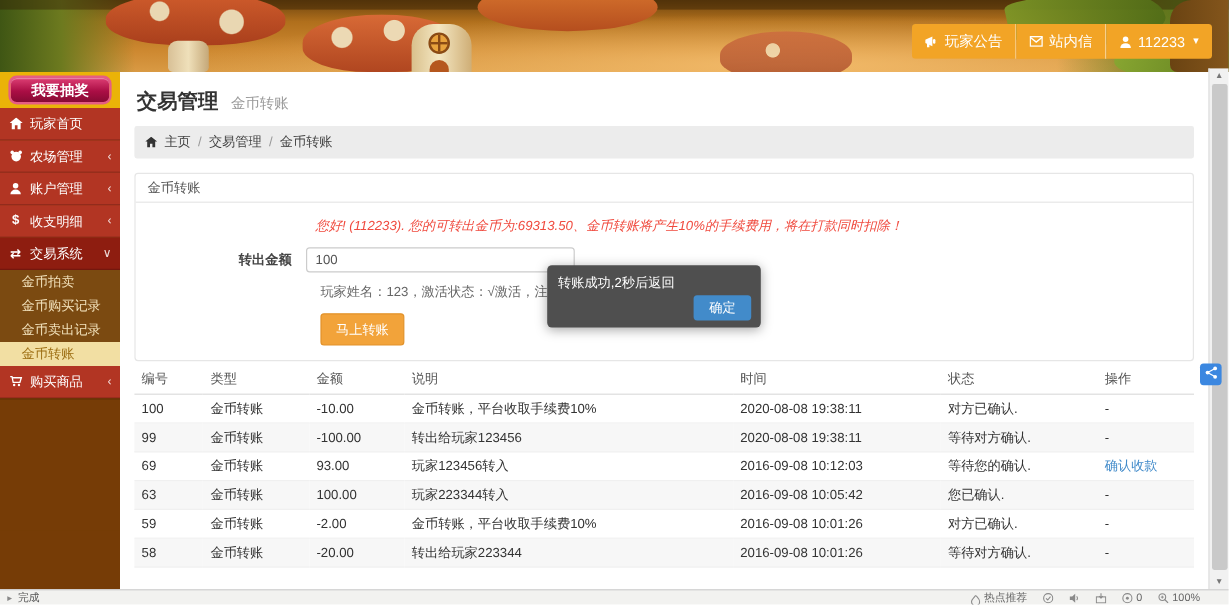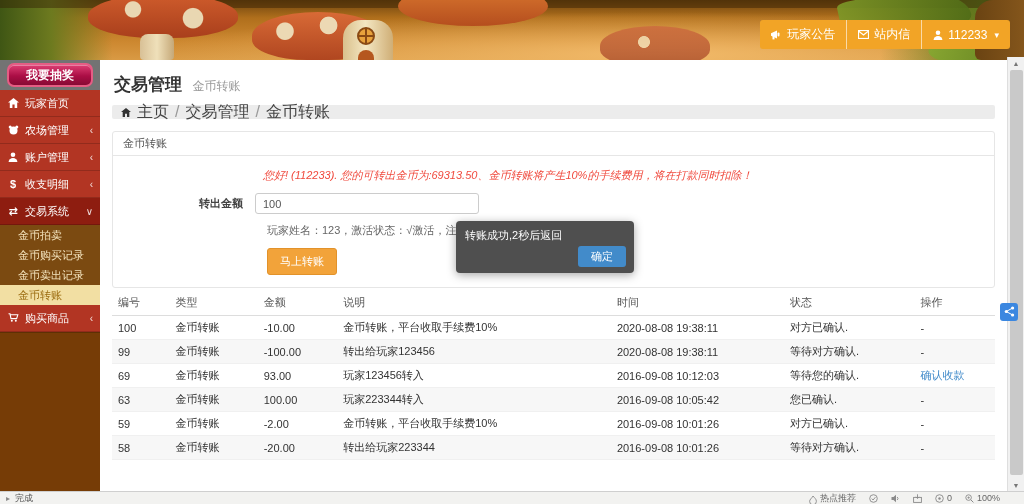--- a/index.html
+++ b/index.html
@@ -52,43 +52,43 @@
   .header-buttons { position:absolute; top:20px; right:14px; display:flex; z-index:5; }
   .hbtn { display:flex; align-items:center; gap:5px; padding:6px 11px; background:#f2a426;
     color:#fff; font-size:12px; cursor:pointer; border-right:1px solid rgba(255,255,255,.6); }
   .hbtn:first-child { border-radius:3px 0 0 3px; }
   .hbtn:last-child { border-radius:0 3px 3px 0; border-right:none; }
   .caret { font-size:9px; margin-left:2px; }
   .icon svg { display:block; }
 
   
   .sidebar { position:absolute; left:0; top:60px; width:100px; height:432px; background:#763c06; }
-  .side-strip { height:30px; background:#737373; padding:3px 7px; }
+  .side-strip { height:30px; background:#eab308; padding:3px 7px; }
   .lottery-btn { width:86px; height:24px; border-radius:7px; border:2px solid #e55d84;
     background:linear-gradient(180deg,#dd3f74 0%,#ab0e45 55%,#870a34 100%);
     color:#fff; font-weight:bold; font-size:12px; text-align:center; line-height:20px;
     box-shadow:inset 0 1px 0 rgba(255,255,255,.35); cursor:pointer; }
   .mitem { height:27px; display:flex; align-items:center; gap:6px; padding:0 7px;
     background:#b23523; border-bottom:1px solid rgba(0,0,0,.18); color:#fff; font-size:11px; cursor:pointer; }
   .mitem .mi-icon { width:12px; display:flex; justify-content:center; color:#fff; font-size:11px; font-weight:bold; }
   .mitem .chev { margin-left:auto; font-size:10px; color:rgba(255,255,255,.85); }
   .mitem.expanded { background:#8e1d10; }
   .submenu .sitem { height:20px; line-height:20px; padding-left:18px; background:#7b4a11;
     color:#f3e3bd; font-size:11px; cursor:pointer; }
   .submenu .sitem.active { background:#f2dfa3; color:#9c6d12; }
   .side-fill { height:110px; background:#763c06; border-top:1px solid rgba(0,0,0,.2); }
 
   
   .main { position:absolute; left:100px; top:60px; width:907px; height:432px; background:#fff;
     padding:0 12px; overflow:hidden; }
   .page-head { padding:13px 2px 9px 2px; }
   .page-head .t { font-size:17px; font-weight:bold; color:#333; }
   .page-head .s { font-size:12px; color:#999; margin-left:6px; }
-  .breadcrumb { height:14px; background:#ececec; border-radius:2px; display:flex; align-items:center;
-    gap:6px; padding:0 9px; font-size:16px; color:#444; }
+  .breadcrumb { height:27px; background:#ececec; border-radius:2px; display:flex; align-items:center;
+    gap:6px; padding:0 9px; font-size:11px; color:#444; }
   .breadcrumb .sep { color:#999; }
   .breadcrumb .bc-link { cursor:pointer; }
   .panel { margin-top:12px; border:1px solid #e6e6e6; border-radius:3px; }
   .panel-head { padding:4px 10px; font-size:11px; color:#555; border-bottom:1px solid #e6e6e6; }
   .panel-body { padding:9px 0 12px 0; }
   .notice { margin:3px 0 10px 150px; font-size:11px; color:#f04a3e;font-style:italic; }
   .frow { display:flex; align-items:center; margin-bottom:9px; }
   .frow label { width:142px; text-align:right; padding-right:12px; font-size:11px;
     font-weight:bold; color:#444; }
   .frow input { width:224px; height:21px; border:1px solid #ccc; border-radius:3px;

